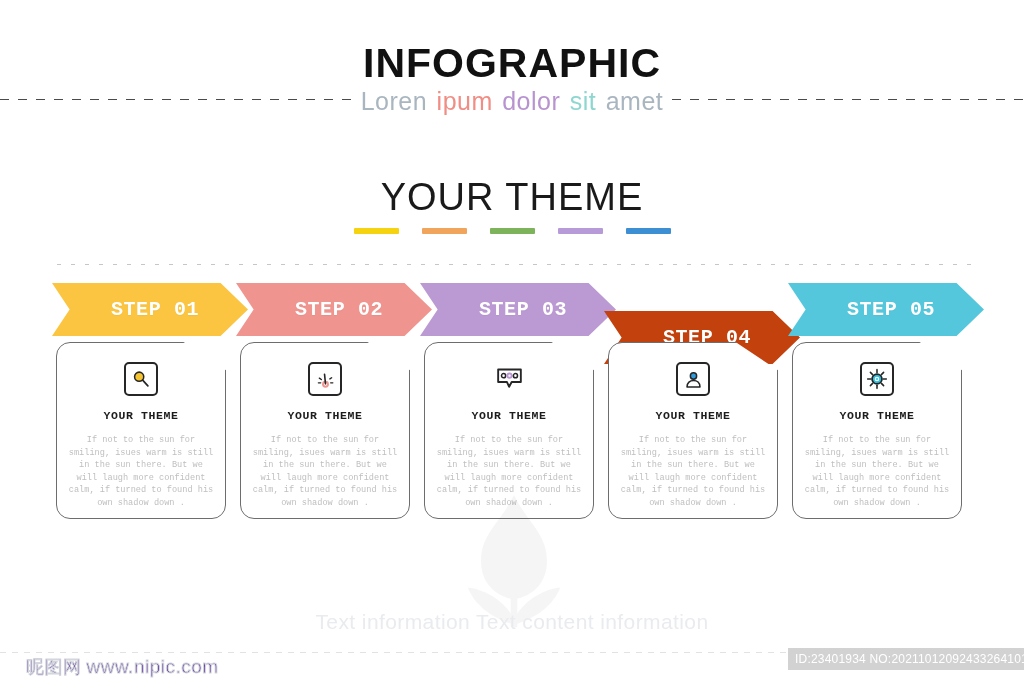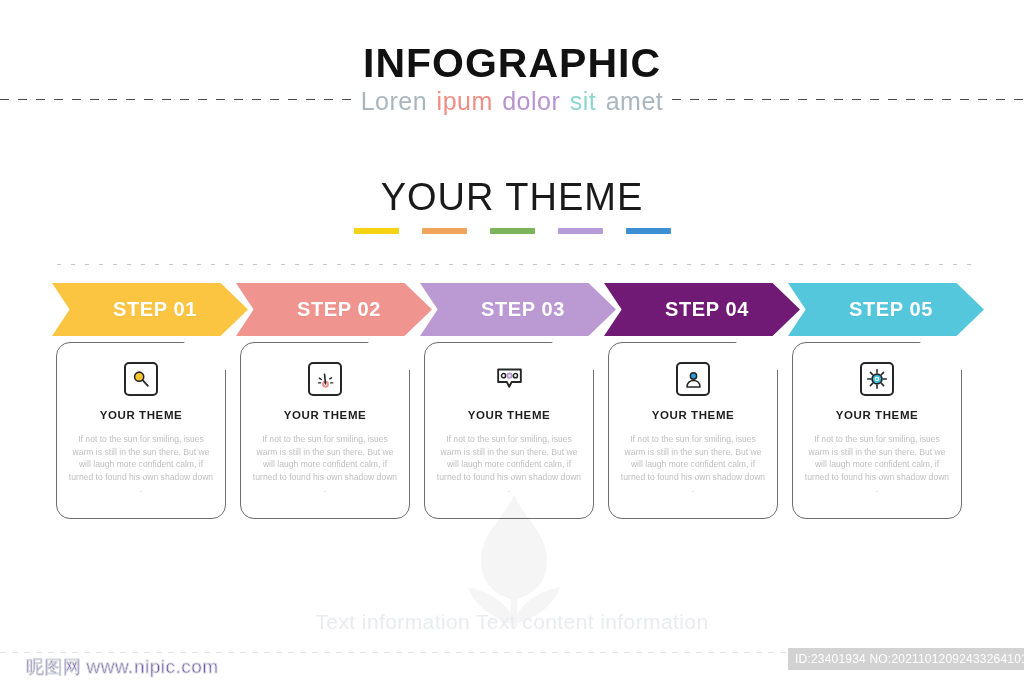--- a/index.html
+++ b/index.html
@@ -44,21 +44,21 @@
   #theme-bars .bar { width:45px; height:6px; border-radius:1px; }
 
   
   #dot-rail {
     position:absolute; top:262px; left:52px; width:920px; height:5px;
     background-image:radial-gradient(#c6c6c6 1.7px, transparent 1.8px);
     background-size:14px 5px; background-repeat:repeat-x;
   }
 
   
-  #steps { position:absolute; top:283px; left:0; width:980px; height:240px; }
+  #steps { position:absolute; top:283px; left:0; width:980px; height:240px;font-family:Liberation Mono, monospace; }
   .step { position:absolute; top:0; width:196px; }
 
   .arrow {
     position:relative; width:196px; height:53px;
     display:flex; align-items:center; justify-content:center;
     clip-path:polygon(0 0, 86% 0, 100% 50%, 86% 100%, 0 100%, 9% 50%);
   }
   .arrow .lbl {
     color:#ffffff; font-size:20px; font-weight:bold; letter-spacing:0.6px;
     margin-left:10px; text-shadow:0 1px 1px rgba(0,0,0,0.04);
@@ -202,21 +202,21 @@
               <circle cx="15" cy="9.3" r="1.3" fill="#ffffff"></circle>
               <circle cx="21.6" cy="9.3" r="2.3" fill="#ffffff" stroke="#262626" stroke-width="1.7"></circle>
             </svg>
           </div>
           <div class="card-label">YOUR THEME</div>
           <div class="card-body">If not to the sun for smiling, isues warm is still in the sun there. But we will laugh more confident calm, if turned to found his own shadow down .</div>
         </div>
       </div>
     </div>
     <div class="step" style="left: 604px;">
-      <div class="arrow" style="background: #701a75;">
+      <div class="arrow" style="background: #c2410c; margin-top: 28px;">
         <span class="lbl">STEP 04</span>
       </div>
       <div class="card">
         <div class="card-inner">
           <div class="icon-box">
             <svg viewBox="0 0 24 24" width="21" height="21">
               <circle cx="12" cy="8" r="3.6" fill="#2e9bdc" stroke="#262626" stroke-width="1.7"></circle>
               <path d="M4.6 20.5 C4.6 15.6 8 13.2 12 13.2 C16 13.2 19.4 15.6 19.4 20.5 Z" fill="#ffffff" stroke="#262626" stroke-width="1.8" stroke-linejoin="round"></path>
             </svg>
           </div>

